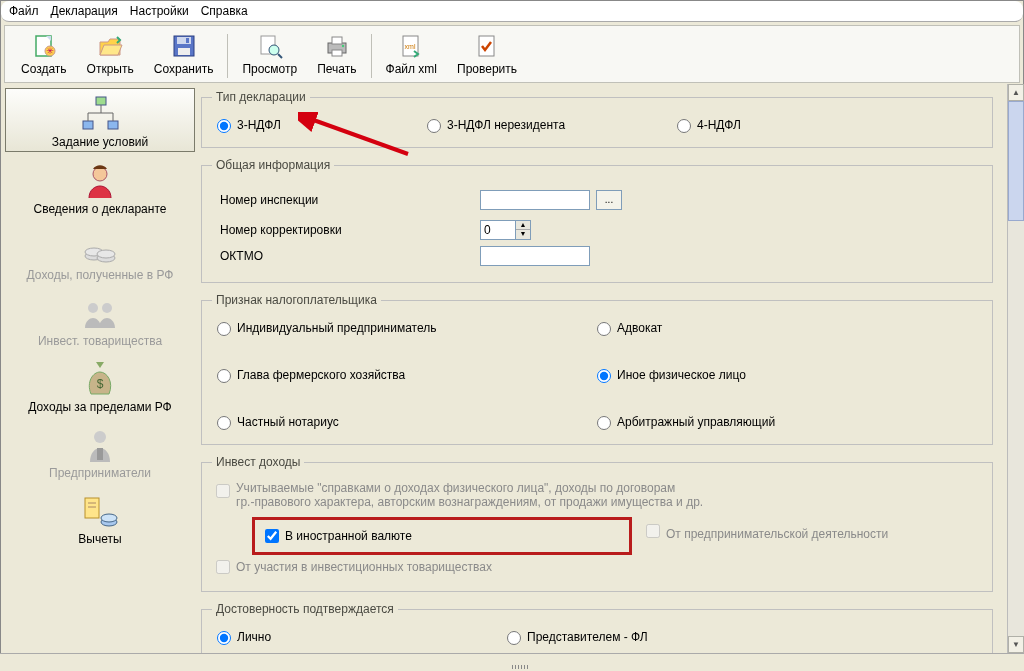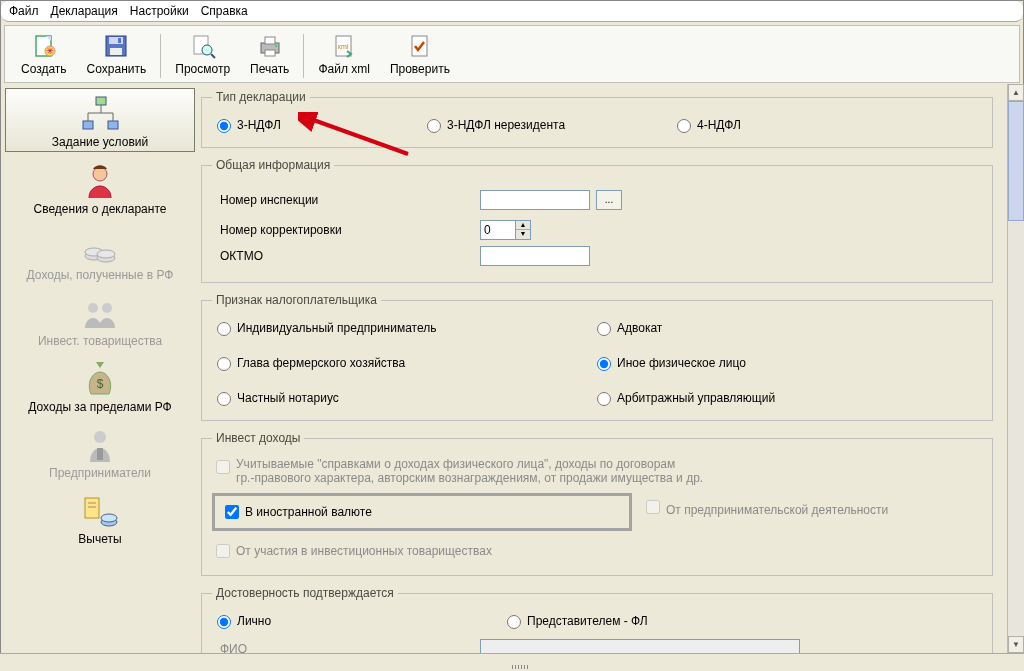--- a/index.html
+++ b/index.html
@@ -109,23 +109,23 @@
     display:flex; flex-direction:column; margin-left:0;
     border:1px solid #7f9db9; border-left:none; height:20px;
   }
   .spinner .spin-btns div {
     width:14px; height:9px; background:#e8e7dd; font-size:7px;
     line-height:8px; text-align:center; cursor:pointer;
     border-bottom:1px solid #aaa;
   }
   .spinner .spin-btns div:last-child{border-bottom:none;}
   .hl-red {
-    border: 3px solid #a3a3a3;
+    border: 3px solid #b91c1c;
     padding: 2px 6px;
-    display: inline-flex; align-items:flex-start;
+    display: inline-flex; align-items:flex-start;margin-left:40px;
   }
   .status {
     position:absolute; bottom:0; left:0; right:0;
     height:18px; background:#ece9d8; border-top:1px solid #aaa;
   }
   .grip {
     position:absolute; bottom:2px; left:50%;
     width:18px; height:4px;
     background: repeating-linear-gradient(90deg,#888 0 1px, transparent 1px 3px);
   }
@@ -152,20 +152,30 @@
   <div class="toolbtn">
     <div class="ic">
       <svg width="26" height="26">
           <rect x="5" y="3" width="15" height="20" fill="#fff" stroke="#4a6" stroke-width="1.5"></rect>
           <polygon points="15,3 20,3 20,8" fill="#cde"></polygon>
           <circle cx="19" cy="18" r="5" fill="#ffd24a" stroke="#c98"></circle>
           <text x="19" y="21" font-size="9" text-anchor="middle" fill="#b06">✳</text>
         </svg>
     </div>
     <span>Создать</span>
+  </div>
+  <div class="toolbtn">
+    <div class="ic">
+      <svg width="26" height="26">
+          <path d="M3 9h8l2-3h10v16H3z" fill="#ffd24a" stroke="#c98"></path>
+          <path d="M3 22L7 12h18l-4 10z" fill="#ffe78a" stroke="#c98"></path>
+          <path d="M20 4l3 3-3 3" fill="none" stroke="#3a7" stroke-width="2"></path>
+        </svg>
+    </div>
+    <span>Открыть</span>
   </div>
   <div class="toolbtn">
     <div class="ic">
       <svg width="26" height="26">
           <rect x="3" y="3" width="20" height="20" fill="#5a76c7" stroke="#2b3f80"></rect>
           <rect x="6" y="4" width="14" height="7" fill="#cfd8ee"></rect>
           <rect x="7" y="15" width="12" height="7" fill="#eee"></rect>
           <rect x="15" y="5" width="3" height="5" fill="#5a76c7"></rect>
         </svg>
     </div>
@@ -342,21 +352,21 @@
         </div>
       </div>
       <div class="info-row">
         <span>ОКТМО</span>
         <input type="text" class="txt-sm" style="">
       </div>
     </fieldset>
 
     <fieldset>
       <legend>Признак налогоплательщика</legend>
-      <div style="display:grid;grid-template-columns:380px 1fr;row-gap:10px;">
+      <div style="display:grid;grid-template-columns:380px 1fr;row-gap:22px;">
         <label class="row">
           <input type="radio" name="tp" style="">
             <span>Индивидуальный предприниматель</span>
           </label>
         <label class="row">
           <input type="radio" name="tp" style="">
             <span>Адвокат</span>
           </label>
         <label class="row">
           <input type="radio" name="tp" style="">
@@ -391,21 +401,21 @@
           <label class="row">
             <input type="checkbox" checked="" style="">
               <span>В иностранной валюте</span>
           </label>
         </span>
         <label class="row" style="color:#8a8a8a;align-items:flex-end;">
           <input type="checkbox" disabled="" style="">
             <span>От предпринимательской деятельности</span>
         </label>
       </div>
-      <label class="row" style="color:#8a8a8a;margin-top:10px;">
+      <label class="row" style="color:#8a8a8a;margin-top:2px;">
         <input type="checkbox" disabled="" style="">
           <span>От участия в инвестиционных товариществах</span>
       </label>
     </fieldset>
 
     <fieldset>
       <legend>Достоверность подтверждается</legend>
       <div style="display:grid;grid-template-columns:290px 1fr;">
         <label class="row">
           <input type="radio" name="tr" checked="" style="">

